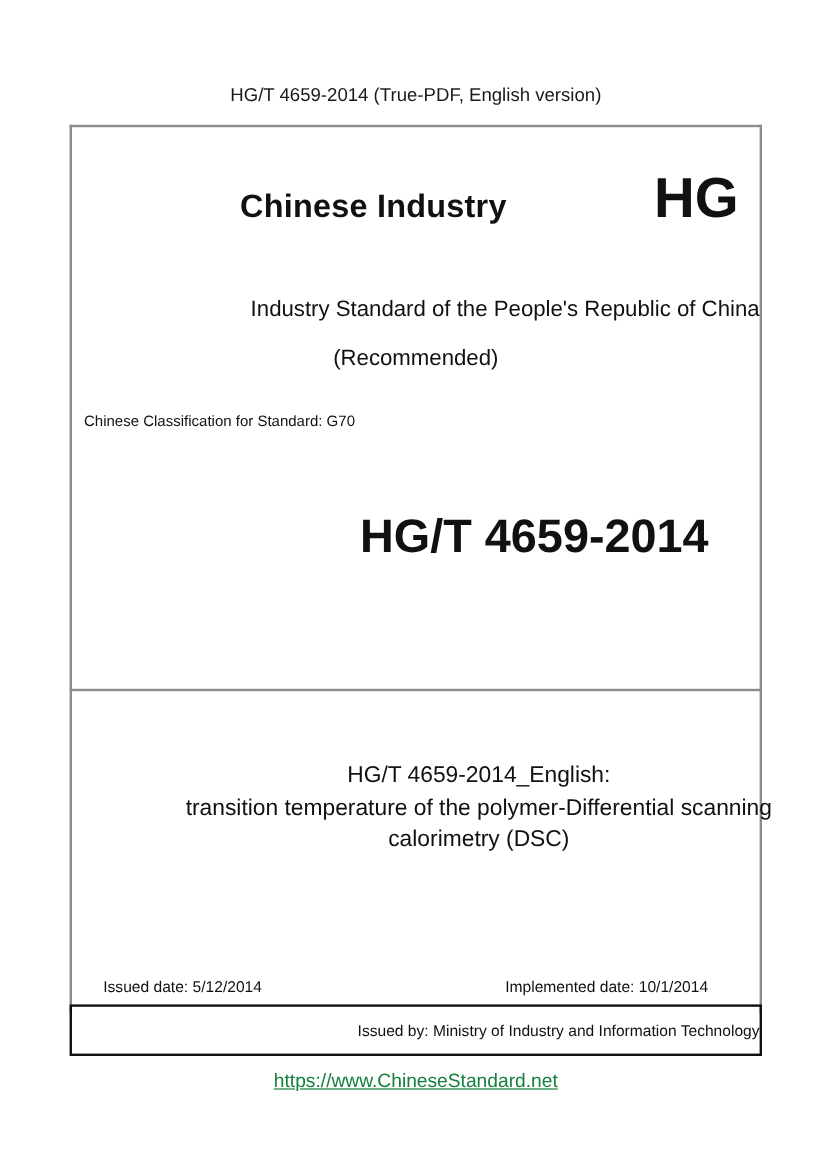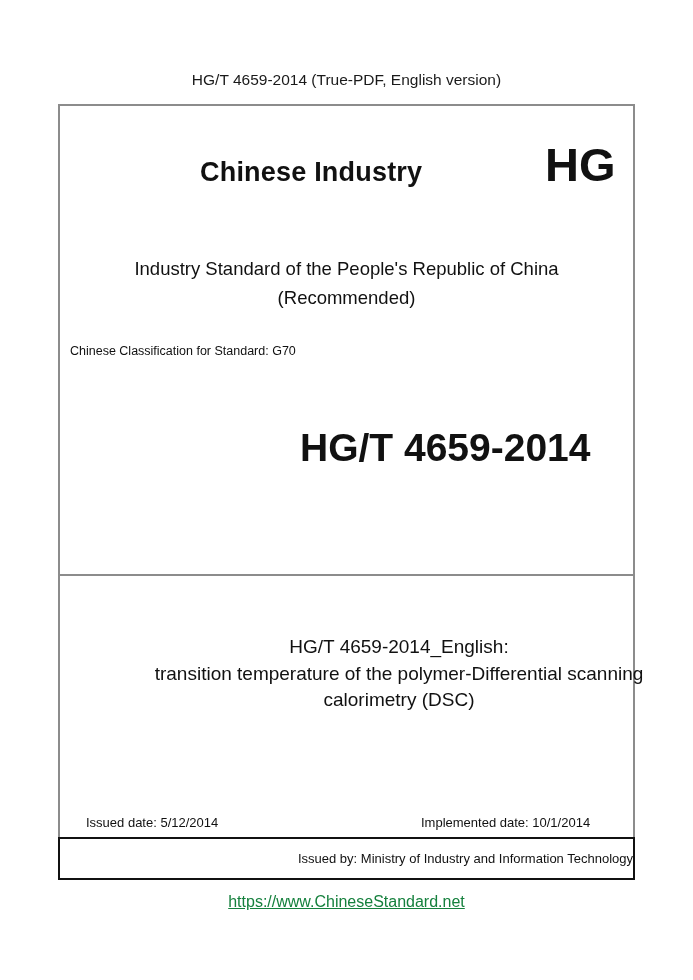--- a/index.html
+++ b/index.html
@@ -115,21 +115,21 @@
 <body>
 
 <div class="abs doc-header">HG/T 4659-2014 (True-PDF, English version)</div>
 
 <div class="abs outer-box"></div>
 <div class="abs divider"></div>
 
 <div class="abs brand-title">Chinese Industry</div>
 <div class="abs brand-code">HG</div>
 
-<div class="abs industry-line" style="top:258px;">Industry Standard of the People's Republic of China</div>
+<div class="abs industry-line" style="top:246px;text-align:right;">Industry Standard of the People's Republic of China</div>
 <div class="abs industry-line" style="top:287px;">(Recommended)</div>
 
 <div class="abs classification">Chinese Classification for Standard: G70</div>
 
 <div class="abs std-number">HG/T 4659-2014</div>
 
 <div class="abs title-block">
   <div>HG/T 4659-2014_English:</div>
   <div>transition temperature of the polymer-Differential scanning</div>
   <div>calorimetry (DSC)</div>

